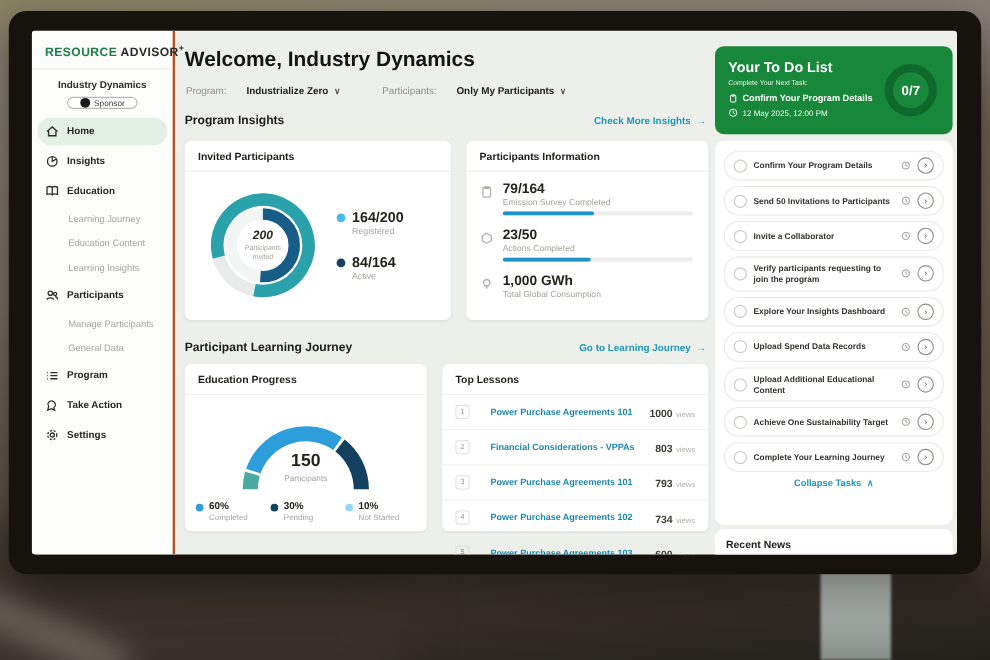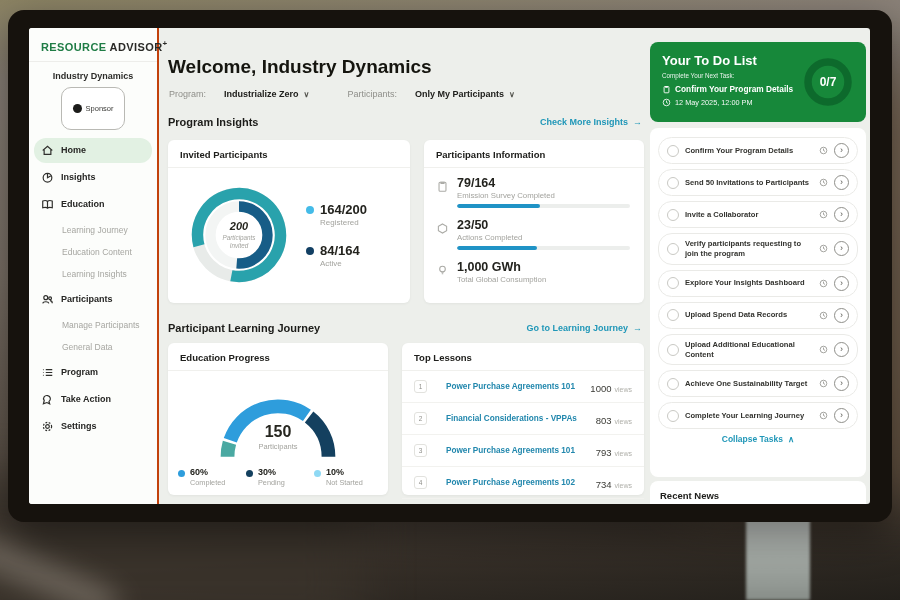--- a/index.html
+++ b/index.html
@@ -21,34 +21,34 @@
   .screen { position:absolute; left:21px; top:18px; width:841px; height:476px;
     background:#edefeb; border-radius:3px; overflow:hidden; }
 
   
   .sidebar { position:absolute; left:0; top:0; width:130px; height:476px;
     background:#fcfdfb; border-right:2px solid #c2410c; }
   .logo { padding:11px 12px 8px; border-bottom:1px solid #ededea; font-size:11px; font-weight:bold; letter-spacing:.4px; white-space:nowrap; }
   .logo .g { color:#1f7c45; } .logo .d { color:#2a2a27; } .logo sup { font-size:8px; }
   .org { text-align:center; font-size:9px; font-weight:bold; color:#2c2c29; margin-top:9px; }
   .sponsor { display:flex; align-items:flex-start; gap:4px; margin:6px auto 8px; width:64px; justify-content:center;
-    border:1px solid #b9b9b4; border-radius:10px; padding:16px 4px; background:#fff; }
+    border:1px solid #b9b9b4; border-radius:10px; padding:0 4px; background:#fff; }
   .sponsor .dot { width:9px; height:9px; border-radius:50%; background:#1c1c1a; }
   .sponsor .txt { font-size:7.5px; color:#3a3a37; }
   .nav { margin-top:4px; }
   .nav-item { display:flex; align-items:center; gap:7px; height:25px; margin:2px 5px; padding:0 7px; border-radius:12px; cursor:pointer; }
   .nav-item.active { background:#e2f1e3; }
   .nav-item .lbl { font-size:9px; font-weight:bold; color:#262624; }
   .nav-sub { height:22px; margin:0 5px; padding:0 7px 0 28px; display:flex; align-items:center; }
   .nav-sub .lbl { font-size:8.5px; color:#a6a6a1; font-weight:normal; }
   .nav-icon { width:13px; height:13px; display:inline-flex; }
   .nav-icon svg { width:13px; height:13px; }
 
   
-  .main { position:absolute; left:130px; top:12px; width:491px; height:476px; }
+  .main { position:absolute; left:130px; top:0; width:491px; height:476px; }
   .welcome { position:absolute; left:9px; top:16px; font-size:19px; font-weight:bold; color:#15150f; }
   .filters { position:absolute; left:10px; top:49px; display:flex; align-items:center; gap:6px; }
   .f-label { font-size:9px; color:#8f8f8a; }
   .f-value { display:flex; align-items:center; gap:5px; font-size:9px; font-weight:bold; color:#20201d;
     background:none; border:none; cursor:pointer; font-family:inherit;padding-left:12px; }
   .chev { font-size:8px; color:#55554f; }
   .gap20 { width:26px; }
   .section-head { position:absolute; display:flex; align-items:center; justify-content:space-between; left:9px; right:8px; }
   .sec-title { font-size:11px; font-weight:bold; color:#1c1c19; }
   .sec-link { font-size:9px; font-weight:bold; color:#2097b8; background:none; border:none; cursor:pointer; font-family:inherit; display:flex; gap:5px; align-items:center; }
@@ -88,21 +88,21 @@
   .gl-dot { width:7px; height:7px; border-radius:50%; margin-top:3px; }
   .gl-pct { font-size:9px; font-weight:bold; color:#23231e; }
   .gl-lab { font-size:7.3px; color:#a3a39e; margin-top:1px; }
 
   
   .lesson-row { display:flex; align-items:center; gap:8px; padding:6.5px 12px; border-bottom:1px solid #f2f2ef; }
   .lesson-row:last-child { border-bottom:none; }
   .rank { width:13px; height:13px; border:1px solid #e2e2de; border-radius:3px; font-size:6.5px; color:#8f8f8a;
     display:flex; align-items:center; justify-content:center; flex:none; }
   .lesson-link { flex:1; font-size:8.2px; font-weight:bold; color:#2187ad; background:none; border:none; text-align:left; cursor:pointer; font-family:inherit;padding-left:11px; }
-  .views-n { font-size:9.5px; font-weight:normal; color:#3a3a35; }
+  .views-n { font-size:9.5px; font-weight:bold; color:#3a3a35; }
   .views-l { font-size:7px; color:#b0b0aa; margin-left:3px; }
 
   
   .right { position:absolute; left:621px; top:0; width:216px; height:476px; }
   .todo-head { position:absolute; left:0; top:14px; width:216px; height:80px; background:#17883a; border-radius:8px; padding:11px 12px; color:#fff; }
   .th-title { font-size:13px; font-weight:bold; }
   .th-sub { font-size:6.3px; margin-top:4px; opacity:.9; }
   .th-task { display:flex; align-items:center; gap:4px; font-size:8.3px; font-weight:bold; margin-top:5px; }
   .th-date { display:flex; align-items:center; gap:4px; font-size:7.3px; margin-top:4px; opacity:.95; }
   .ring-box { position:absolute; right:10px; top:12px; width:56px; height:56px; }

